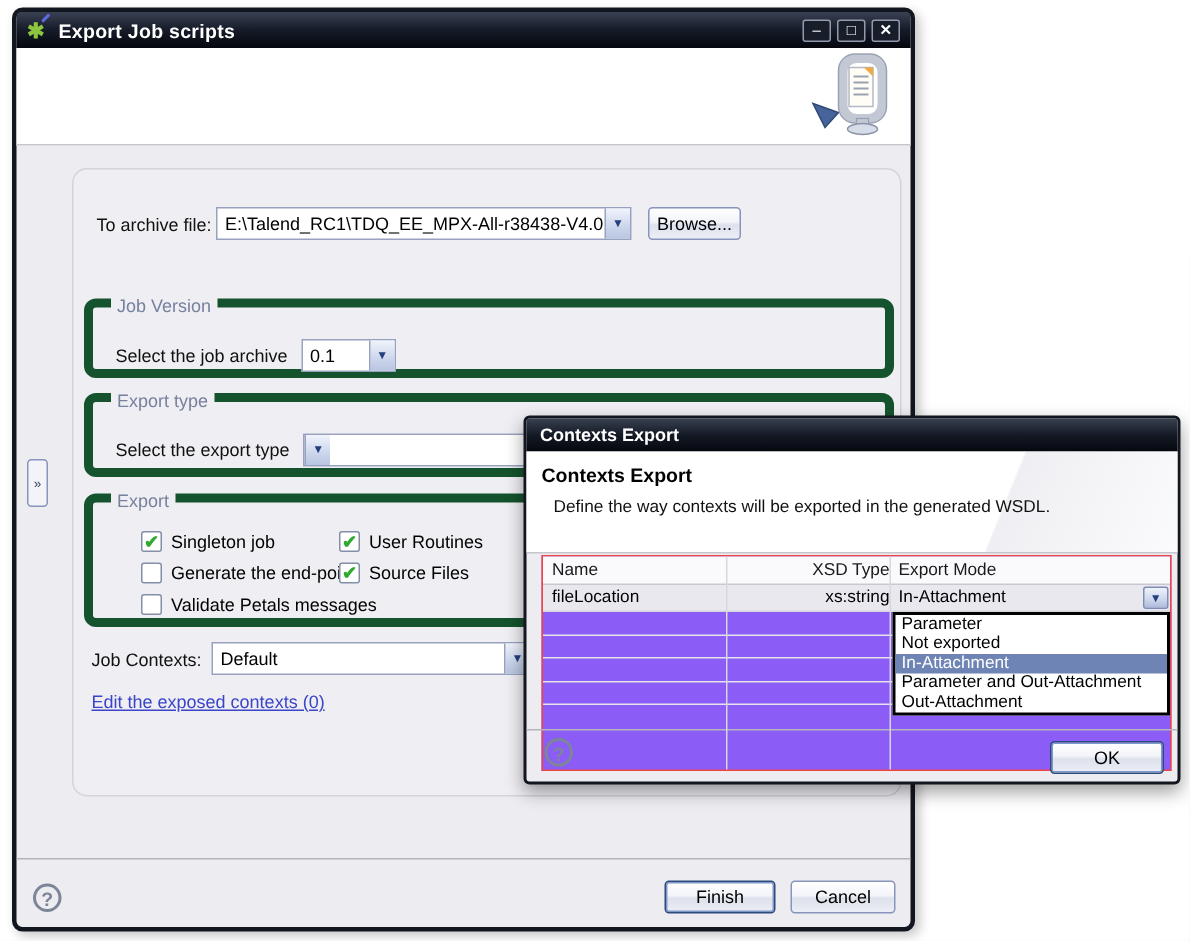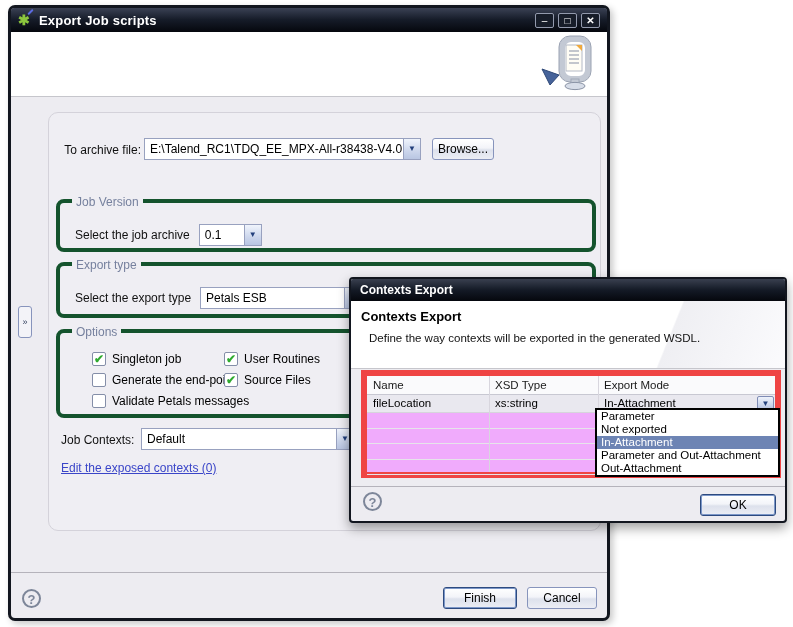--- a/index.html
+++ b/index.html
@@ -49,21 +49,21 @@
     color:#23407c; font-size:8px; line-height:20px; cursor:default;
   }
 
   .btn{
     position:absolute; height:22px; font-size:12px; color:#000; text-align:center;
     background:linear-gradient(180deg,#ffffff 0%,#f3f4f9 45%,#dde1ec 55%,#eceef5 100%);
     border:1px solid #8794bc; border-radius:3px; line-height:20px; cursor:default;
   }
   .btn.default{ border:1px solid #2d4a7f; box-shadow:inset 0 0 0 1px #7c97c8; }
 
-  .group{ position:absolute; border:4px solid #14532d; border-radius:8px; }
+  .group{ position:absolute; border:6px solid #14532d; border-radius:8px; }
   .group-legend{
     position:absolute; top:-8px; left:12px; background:#efeef3; padding:0 4px;
     font-size:12px; color:#76819e;
   }
   .group-row{ display:flex; align-items:center; padding:21px 0 0 15px; gap:9px; }
   .group-row .form-label-inline{ font-size:12px; color:#111; }
   .combo.inline{ position:relative; }
 
   .options-grid{
     display:grid; grid-template-columns:132px auto; row-gap:7px; padding:19px 0 0 32px; width:380px;
@@ -103,28 +103,28 @@
   }
   .ctx-header{
     position:absolute; left:0; top:22px; right:0; height:68px;
     background:linear-gradient(112deg,#ffffff 72%,#eFeFf3 72.4%,#fbfbfd 100%);
     border-bottom:1px solid #c6c6cc;
   }
   .ctx-heading{ position:absolute; left:10px; top:8px; font-size:13px; font-weight:bold; color:#000; }
   .ctx-desc{ position:absolute; left:18px; top:31px; font-size:11.5px; color:#111; }
 
   .ctx-table{
-    position:absolute; left:10px; top:91px; width:420px; height:108px;
-    background:#f0abfc; border:6px solid #ef4444;
+    position:absolute; left:10px; top:91px; width:420px; height:144px;
+    background:#8b5cf6; border:1px solid #ef4444;
   }
   .vline{ position:absolute; top:0; bottom:0; width:1px; background:#d8d6de; z-index:1; }
   .vline.v1{ left:122px; } .vline.v2{ left:231px; }
   .t-head{ display:flex; height:19px; background:#fafafc; border-bottom:1px solid #c8c8d2; }
   .th{ font-size:11.5px; line-height:18px; padding-left:6px; color:#1a1a1a; }
-  .col0{ width:122px; } .col1{ width:109px; } .col2{ flex:1; }
+  .col0{ width:122px; } .col1{ width:109px;text-align:right; } .col2{ flex:1; }
   .t-row1{ position:relative; display:flex; height:18px; background:#e9e8ef; border-bottom:1px solid #d6d4dc; }
   .td{ font-size:11.5px; line-height:17px; padding-left:6px; white-space:nowrap; overflow:hidden; }
   .cell-dd-btn{
     position:absolute; right:1px; top:1px; width:17px; height:15px; z-index:2;
     background:linear-gradient(180deg,#eef2fb 0%,#ccd6ec 60%,#aebadb 100%);
     border:1px solid #7f8cb5; border-radius:2px; color:#23407c; font-size:8px; line-height:13px; text-align:center; cursor:default;
   }
   .t-empty{ display:flex; flex-direction:column; height:77px; }
   .empty-row{ flex:1; border-bottom:1px solid #e6e4ea; }
   .empty-row:last-child{ border-bottom:none; }
@@ -191,28 +191,27 @@
           <span class="arrow-btn">▼</span>
         </div>
       </div>
     </div>
 
     <div class="group" style="left:7px;top:149px;width:540px;height:56px;">
       <span class="group-legend">Export type</span>
       <div class="group-row">
         <span class="form-label-inline">Select the export type</span>
         <div class="combo inline" style="width:162px;">
-          <span class="val">Petals ESB</span>
           <span class="arrow-btn">▼</span>
         </div>
       </div>
     </div>
 
     <div class="group" style="left:7px;top:216px;width:540px;height:89px;">
-      <span class="group-legend">Options</span>
+      <span class="group-legend">Export</span>
       <div class="options-grid">
           <label class="cb-item">
             <span class="cb-box checked">✔</span>
             <span class="cb-label">Singleton job</span>
           </label>
           <label class="cb-item">
             <span class="cb-box checked">✔</span>
             <span class="cb-label">User Routines</span>
           </label>
           <label class="cb-item">

